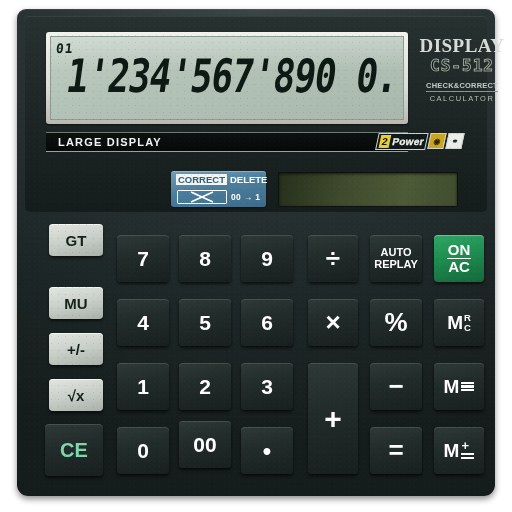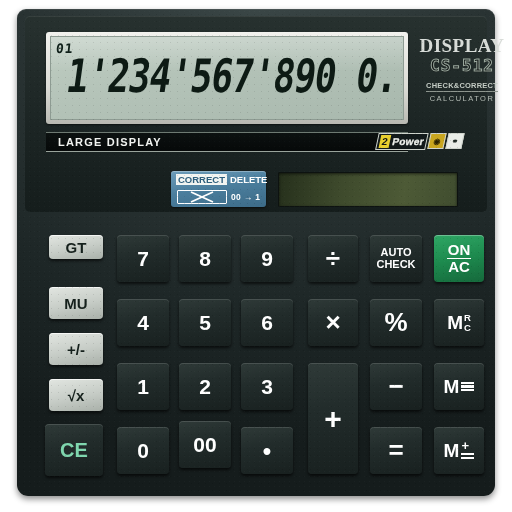--- a/index.html
+++ b/index.html
@@ -227,21 +227,21 @@
         </svg>
         <span id="cc-note">00 → 1</span>
       </div>
 
       <div id="lcd2"></div>
 
     </div>
 
     <div id="keypad">
 
-      <div class="key k-gray gray-lbl" style="left:24px;top:14px;width:54px;height:24px;text-align:right;">GT</div>
+      <div class="key k-gray gray-lbl" style="left:24px;top:3px;width:54px;height:32px;text-align:right;">GT</div>
       <div class="key k-gray gray-lbl" style="left:24px;top:66px;width:54px;height:32px;">MU</div>
       <div class="key k-gray gray-lbl" style="left:24px;top:112px;width:54px;height:32px;">+/-</div>
       <div class="key k-gray gray-lbl" style="left:24px;top:158px;width:54px;height:32px;">√x</div>
       <div class="key k-dark k-ce" style="left:20px;top:203px;width:58px;height:52px;font-size:20px;">CE</div>
 
       <div class="key k-dark num" style="left:92px;top:14px;width:52px;height:47px;">7</div>
       <div class="key k-dark num" style="left:154px;top:14px;width:52px;height:47px;">8</div>
       <div class="key k-dark num" style="left:216px;top:14px;width:52px;height:47px;">9</div>
 
       <div class="key k-dark num" style="left:92px;top:78px;width:52px;height:47px;">4</div>
@@ -252,21 +252,21 @@
       <div class="key k-dark num" style="left:154px;top:142px;width:52px;height:47px;">2</div>
       <div class="key k-dark num" style="left:216px;top:142px;width:52px;height:47px;">3</div>
 
       <div class="key k-dark num" style="left:92px;top:206px;width:52px;height:47px;">0</div>
       <div class="key k-dark num" style="left:154px;top:200px;width:52px;height:47px;">00</div>
       <div class="key k-dark" style="left:216px;top:206px;width:52px;height:47px;font-size:24px;">•</div>
 
       <div class="key k-dark op" style="left:283px;top:14px;width:50px;height:47px;">÷</div>
       <div class="key k-dark sm" style="left:345px;top:14px;width:52px;height:47px;flex-direction:column;">
         <span>AUTO</span>
-        <span>CHECK</span>
+        <span>REPLAY</span>
       </div>
       <div class="key k-green" style="left:409px;top:14px;width:50px;height:47px;">
         <span class="stack2">
           <span class="top">ON</span>
           <span>AC</span>
         </span>
       </div>
 
       <div class="key k-dark op" style="left:283px;top:78px;width:50px;height:47px;">×</div>
       <div class="key k-dark op" style="left:345px;top:78px;width:52px;height:47px;">%</div>

